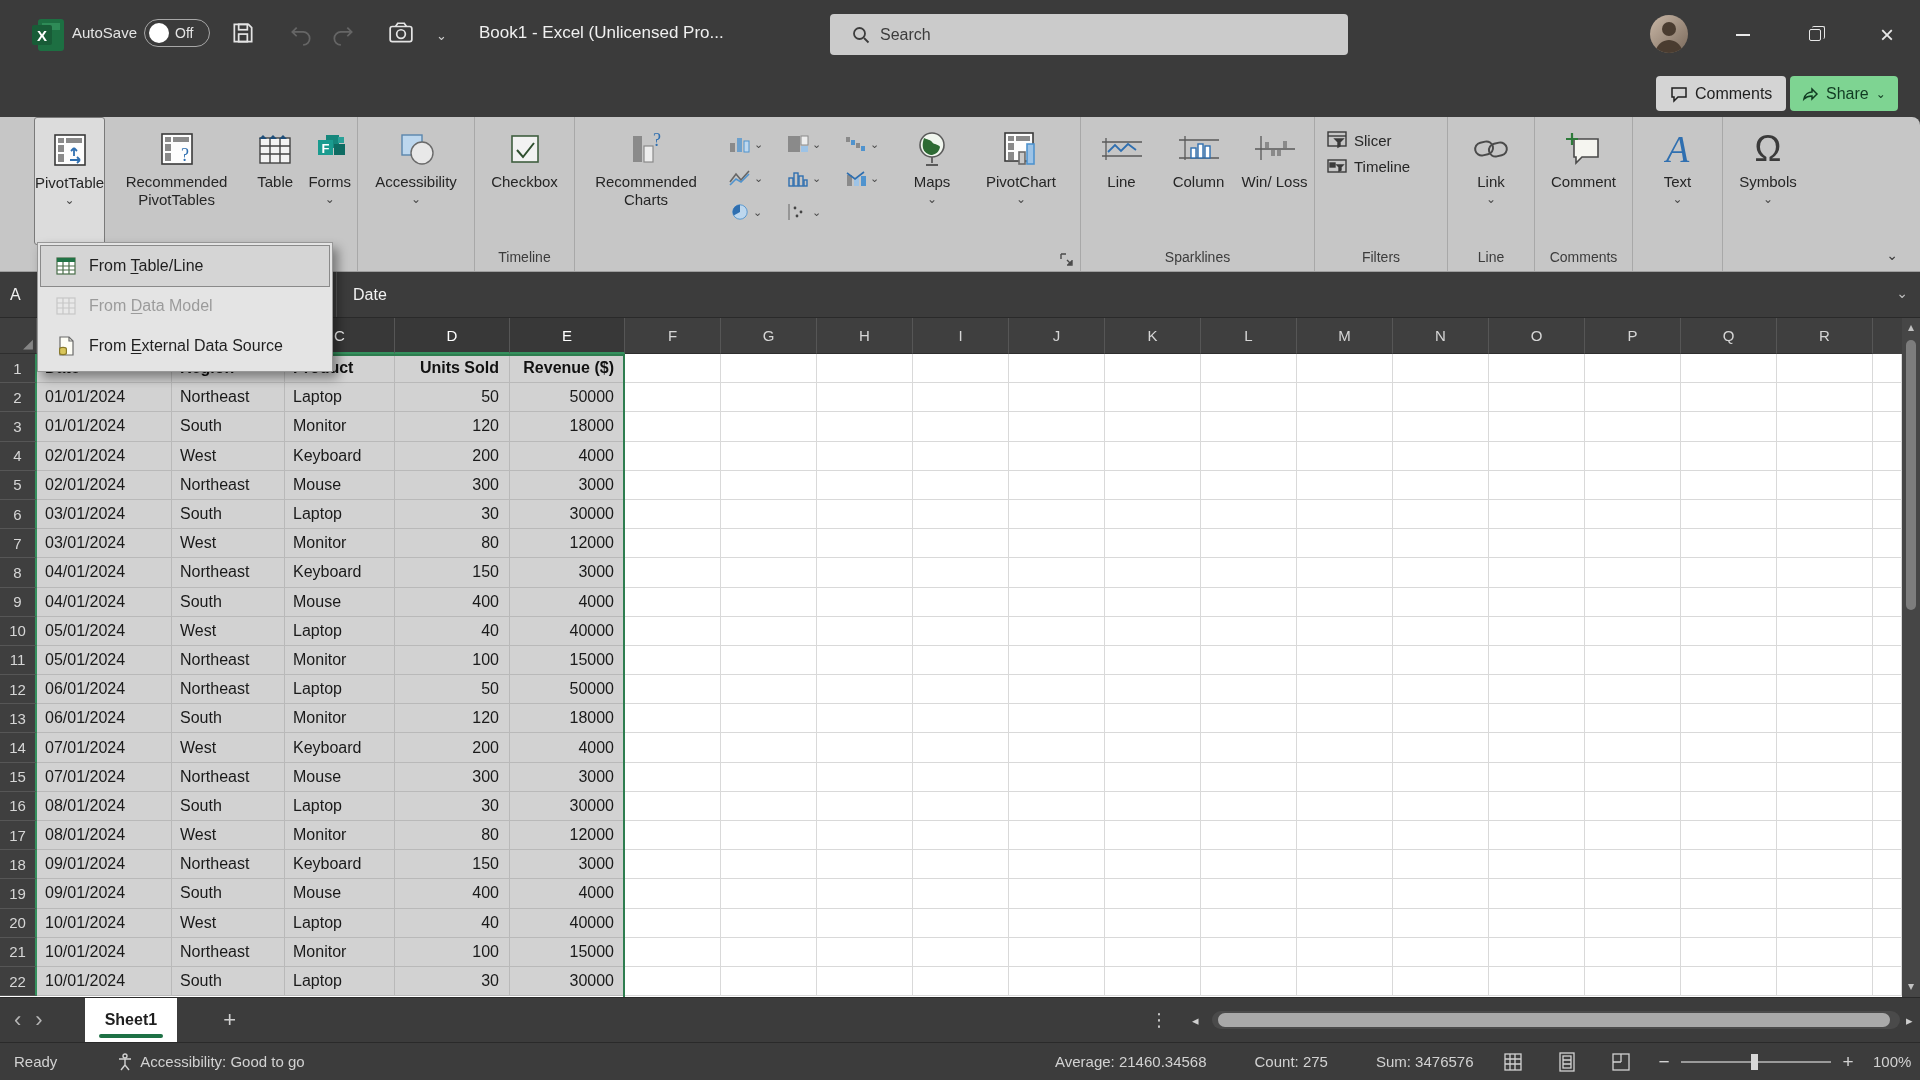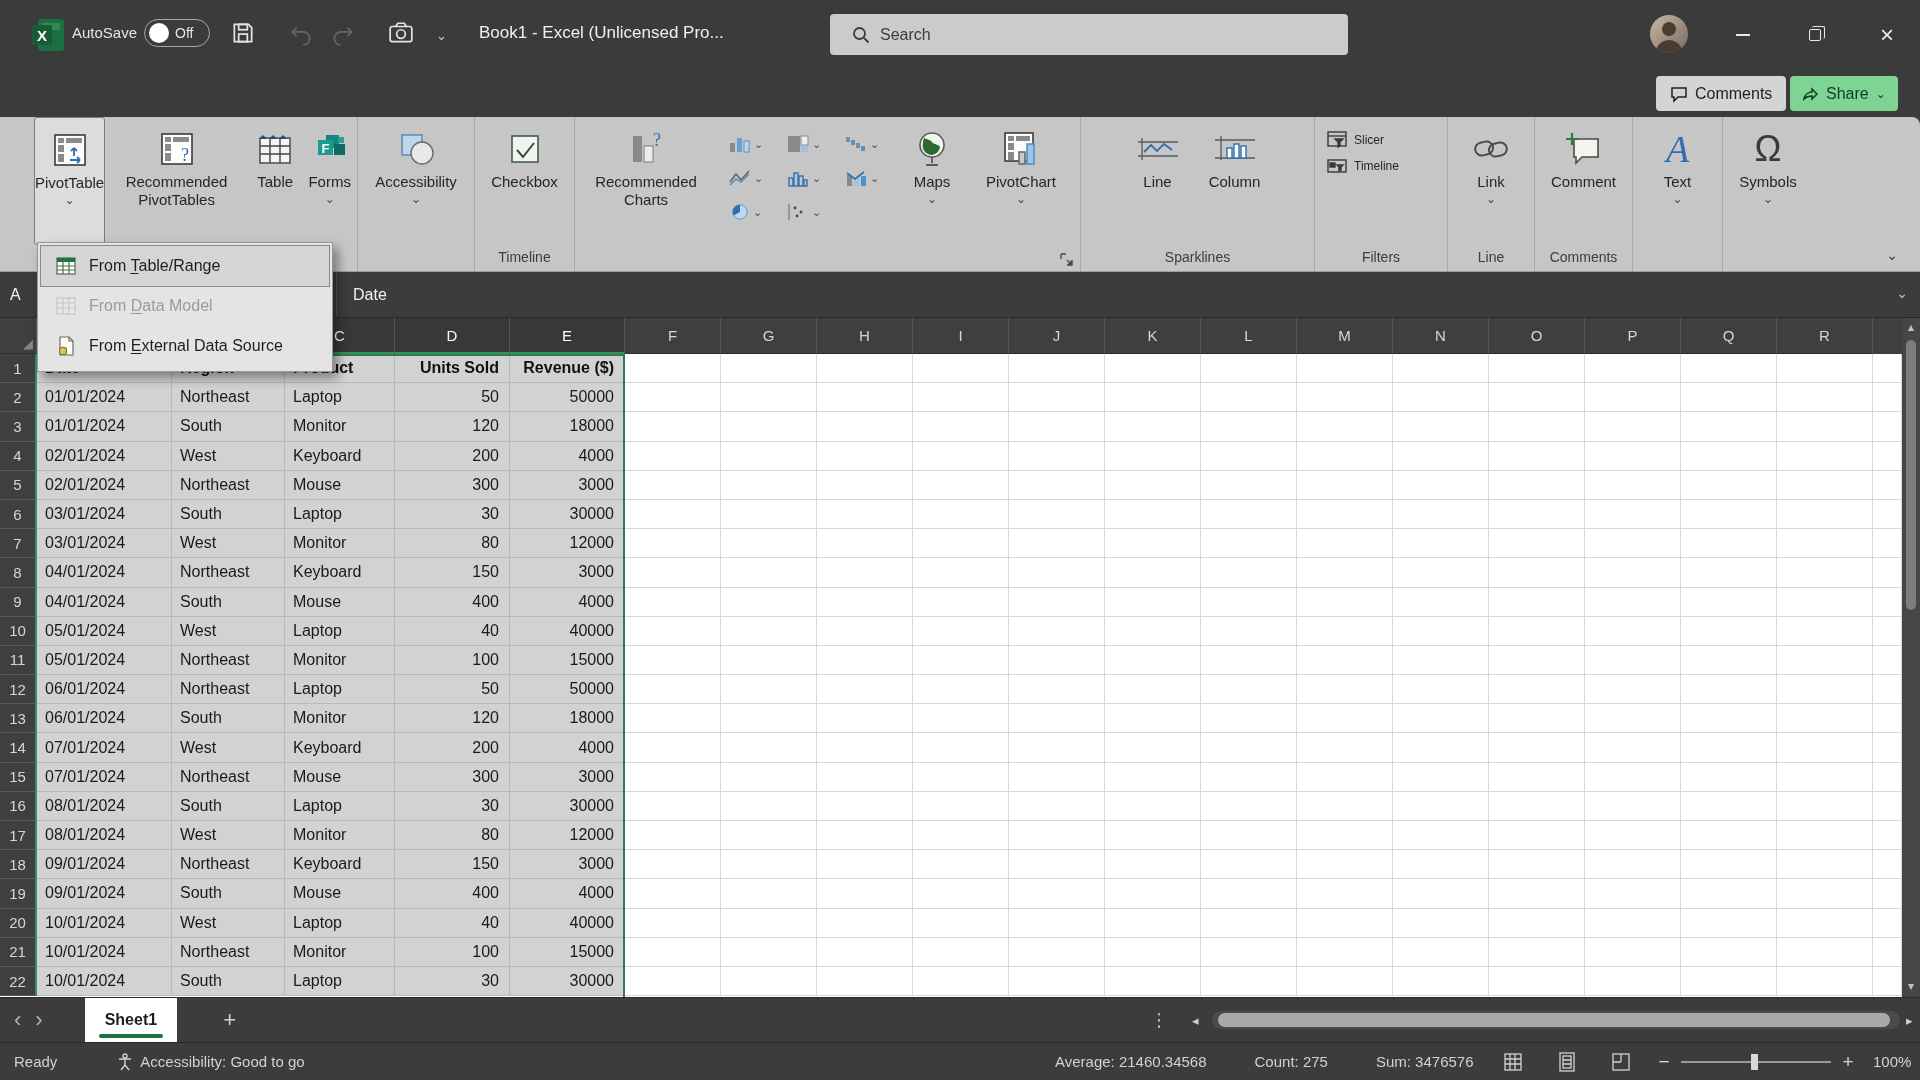--- a/index.html
+++ b/index.html
@@ -55,21 +55,21 @@
   .rg-label { height:24px; text-align:center; font-size:14px; color:#3c3c3c; line-height:20px; }
   .bigbtn { display:flex; flex-direction:column; align-items:center; padding-top:8px; height:128px; }
   .bigbtn .bicon { height:48px; display:flex; align-items:center; justify-content:center; }
   .blabel { font-size:15px; color:#262626; text-align:center; line-height:18px; }
   .bchev { font-size:12px; color:#4a4a4a; line-height:12px; margin-top:2px; }
   .pressed { background:#dcdcdc; border:1px solid #7a7a7a; border-radius:3px; }
   .chart-grid { display:grid; grid-template-columns:repeat(3,58px); grid-auto-rows:34px; padding-top:10px; }
   .cg-item { display:flex; align-items:center; justify-content:center; gap:3px; }
   .cg-chev { font-size:11px; color:#4a4a4a; }
   .smallstack { display:flex; flex-direction:column; gap:8px; padding:14px 10px 0 12px; }
-  .smallbtn { display:flex; align-items:center; gap:7px; font-size:12px; color:#262626; white-space:nowrap; }
+  .smallbtn { display:flex; align-items:center; gap:7px; font-size:15px; color:#262626; white-space:nowrap; }
   .dlg-launcher { position:absolute; right:6px; bottom:4px; width:15px; height:15px; }
   .collapse-chev { position:absolute; right:22px; bottom:8px; font-size:14px; color:#3c3c3c; }
 
   
   .formulabar { position:absolute; left:0; top:272px; width:1920px; height:46px; background:#3c3c3c;
     border-bottom:1px solid #2a2a2a; display:flex; align-items:center; }
   .namebox { width:337px; height:100%; display:flex; align-items:center; padding-left:10px;
     color:#f0f0f0; font-size:16px; border-right:1px solid #5a5a5a; }
   .fvalue { padding-left:16px; color:#f2f2f2; font-size:16px; }
   .fb-chev { position:absolute; right:12px; top:13px; color:#bdbdbd; font-size:14px; }
@@ -437,20 +437,32 @@
           <div class="bicon">
               <svg width="40" height="30" viewBox="0 0 40 30" fill="none">
                 <path d="M6 2v24M0 6h40M0 24h40" stroke="#5a5a5a" stroke-width="1.3"></path>
                 <rect x="12" y="14" width="5" height="10" fill="#fff" stroke="#2f6fb0" stroke-width="1.4"></rect>
                 <rect x="19" y="10" width="5" height="14" fill="#fff" stroke="#2f6fb0" stroke-width="1.4"></rect>
                 <rect x="26" y="12" width="5" height="12" fill="#fff" stroke="#2f6fb0" stroke-width="1.4"></rect>
               </svg>
             </div>
           <span class="blabel">Column</span>
         </div>
+        <div class="bigbtn" style="width:66px">
+          <div class="bicon">
+              <svg width="40" height="30" viewBox="0 0 40 30" fill="none">
+                <path d="M6 2v24M0 15h40" stroke="#5a5a5a" stroke-width="1.3"></path>
+                <rect x="10" y="8" width="4" height="6" fill="#8a8a8a"></rect>
+                <rect x="16" y="16" width="4" height="6" fill="#8a8a8a"></rect>
+                <rect x="22" y="16" width="4" height="6" fill="#8a8a8a"></rect>
+                <rect x="28" y="7" width="4" height="7" fill="#8a8a8a"></rect>
+              </svg>
+            </div>
+          <span class="blabel" style="line-height:17px">Win/ Loss</span>
+        </div>
       </div>
       <div class="rg-label">Sparklines</div>
     </div>
 
     <div class="rgroup" style="width:133px">
       <div class="rg-body">
         <div class="smallstack">
           <div class="smallbtn">
             <svg width="20" height="18" viewBox="0 0 20 18" fill="none" stroke="#3a3a3a" stroke-width="1.4">
                 <rect x="1" y="1" width="18" height="14"></rect>
@@ -1123,21 +1135,21 @@
 
   <div class="menu">
     <div class="menu-item highlight">
       <span class="mi-icon">
         <svg width="20" height="18" viewBox="0 0 20 18" fill="none" stroke="#4a6e4a" stroke-width="1.2">
           <rect x="1" y="1" width="18" height="16" fill="#fff"></rect>
           <rect x="1" y="1" width="18" height="4" fill="#217346" stroke="none"></rect>
           <path d="M1 9h18M1 13h18M7 5v12M13 5v12"></path>
         </svg>
       </span>
-      <span class="mi-label"><span>From </span><u>T</u><span>able/Range</span></span>
+      <span class="mi-label"><span>From </span><u>T</u><span>able/Line</span></span>
     </div>
     <div class="menu-item disabled">
       <span class="mi-icon">
         <svg width="20" height="18" viewBox="0 0 20 18" fill="none" stroke="#9b9b9b" stroke-width="1.2">
           <rect x="1" y="1" width="18" height="16" fill="#efefef"></rect>
           <path d="M1 6h18M1 11h18M7 1v16M13 1v16"></path>
         </svg>
       </span>
       <span class="mi-label"><span>From </span><u>D</u><span>ata Model</span></span>
     </div>

